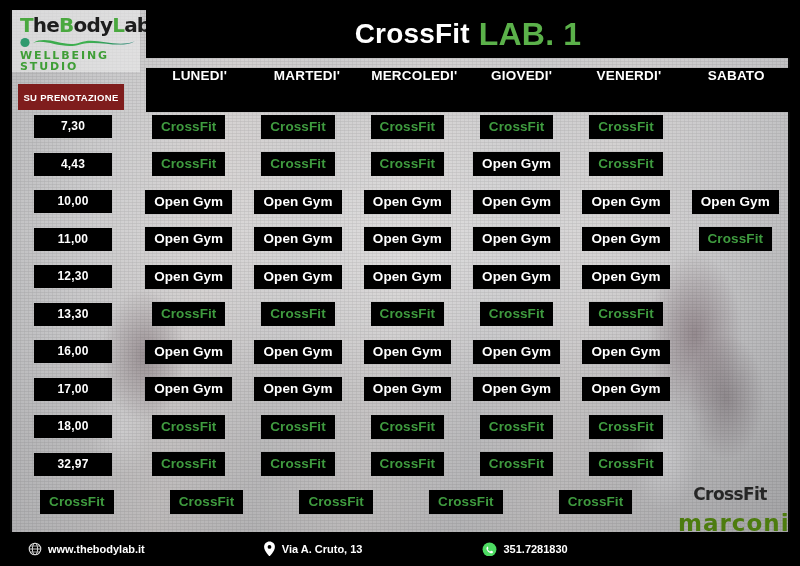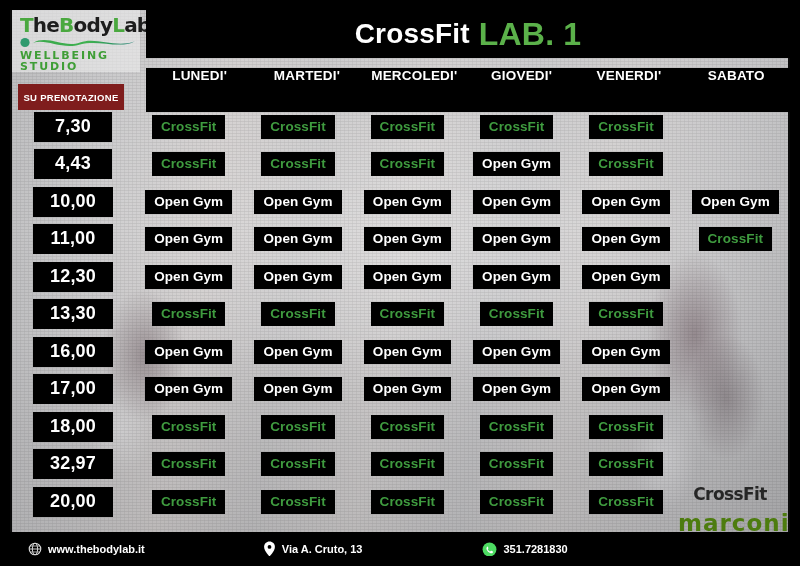--- a/index.html
+++ b/index.html
@@ -144,21 +144,21 @@
   }
   .row { display: flex; align-items: center; height: 37.5px; }
 
   .time-cell {
     width: 122px;
     display: flex; justify-content: center;
   }
   .time-chip {
     background: #000;
     color: #fff;
-    font-size: 18px;
+    font-size: 12px;
     font-weight: 700;
     letter-spacing: .2px;
     padding: 4px 17px 5px 17px;
     min-width: 78px;
     text-align: center;
   }
 
   .slots { flex: 1 1 auto; display: flex; }
   .slot { flex: 1 1 0; display: flex; justify-content: center; align-items: center; }
   .chip {
@@ -522,23 +522,20 @@
             </div>
             <div class="slot">
               <div class="chip crossfit" title="VENERDI' 19,00">CrossFit</div>
             </div>
             <div class="slot">
               <div class="chip empty"></div>
             </div>
           </div>
         </div>
         <div class="row">
-          <div class="time-cell">
-            <div class="time-chip">20,00</div>
-          </div>
           <div class="slots">
             <div class="slot">
               <div class="chip crossfit" title="LUNEDI' 20,00">CrossFit</div>
             </div>
             <div class="slot">
               <div class="chip crossfit" title="MARTEDI' 20,00">CrossFit</div>
             </div>
             <div class="slot">
               <div class="chip crossfit" title="MERCOLEDI' 20,00">CrossFit</div>
             </div>

